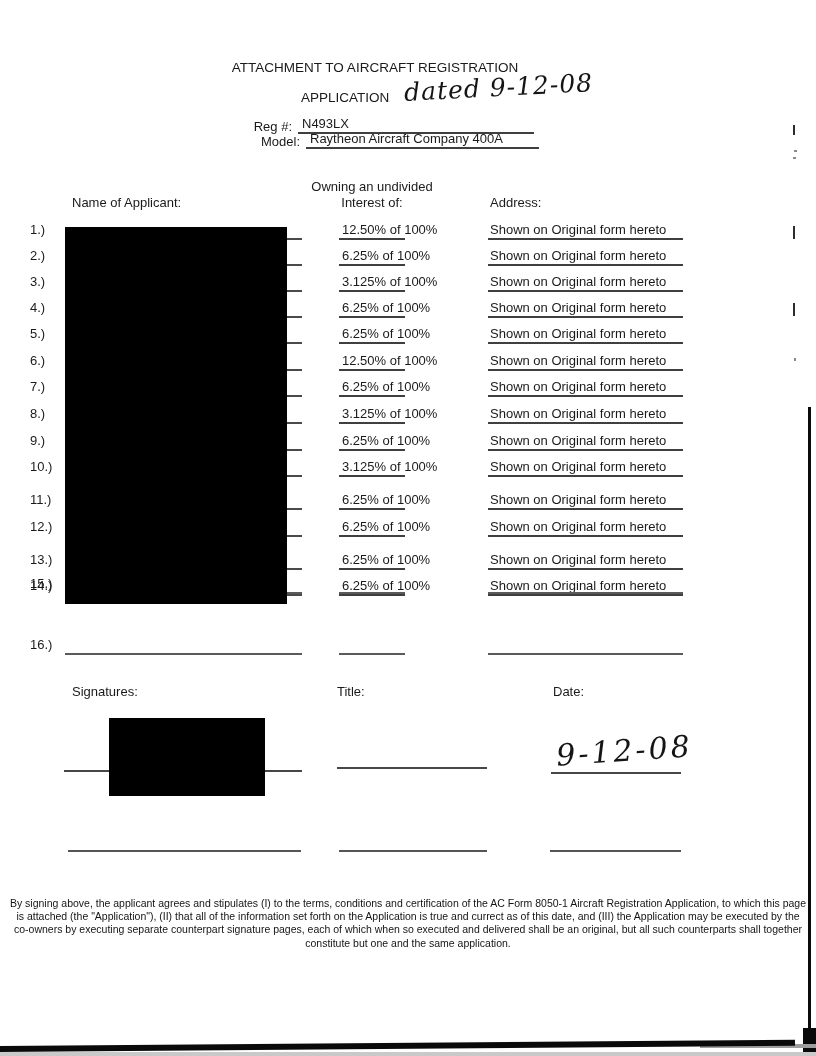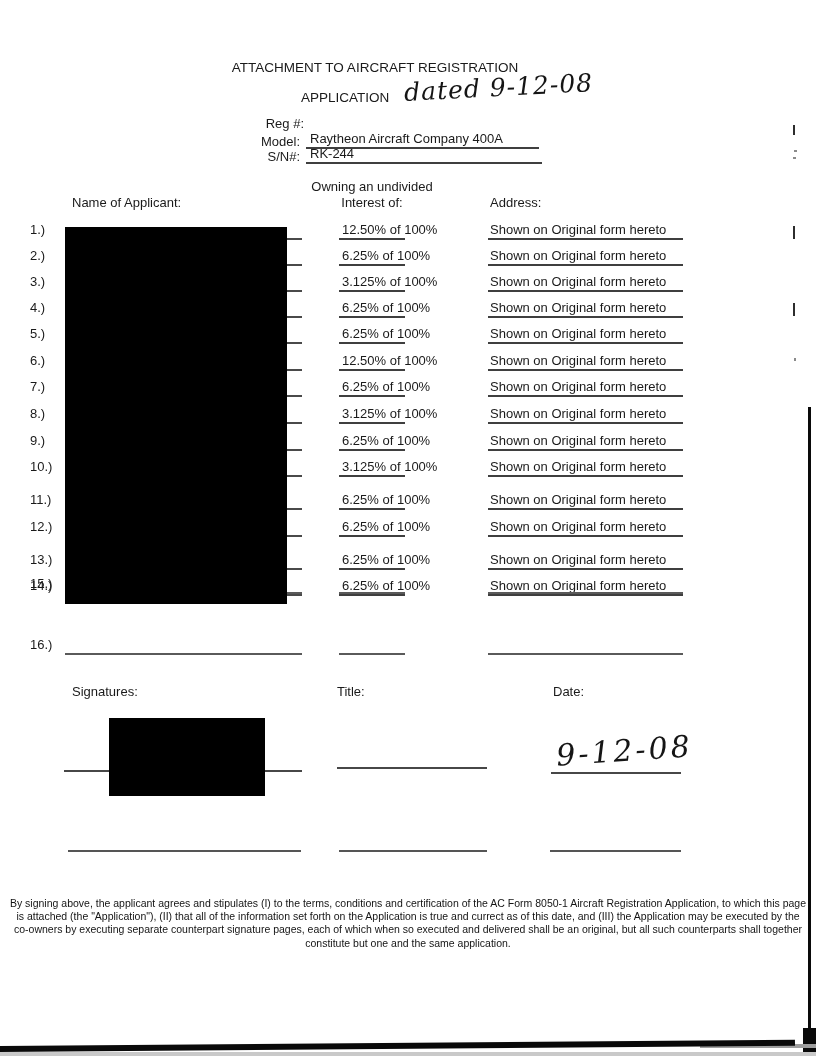--- a/index.html
+++ b/index.html
@@ -44,30 +44,27 @@
 <body>
 
 <div class="page">
 
   <div class="abs t135 b center" style="left:100px;top:60px;width:550px;">ATTACHMENT TO AIRCRAFT REGISTRATION</div>
   <div class="abs" style="left:301px;top:79px;white-space:nowrap;">
     <span class="t135 b">APPLICATION</span>
     <span class="hand hand-title" style="position:relative;top:-6px;margin-left:10px;">dated 9-12-08</span>
   </div>
 
-  <div class="abs t13 regline" style="left:252px;top:116px;">
+  <div class="abs t13 regline" style="left:240px;top:116px;">
     <span class="reglabel">Reg #:</span>
+    <span class="regvalue" style="width:230px;">N493LX</span>
   </div>
   <div class="abs t13 regline" style="left:248px;top:131px;">
     <span class="reglabel">Model:</span>
     <span class="regvalue" style="width:227px;">Raytheon Aircraft Company 400A</span>
-  </div>
-  <div class="abs t13 regline" style="left:248px;top:146px;">
-    <span class="reglabel">S/N#:</span>
-    <span class="regvalue" style="width:230px;">RK-244</span>
   </div>
 
   <div class="abs t13 b center" style="left:280px;top:179px;width:184px;">Owning an undivided</div>
   <div class="abs t13 b" style="left:72px;top:195px;">Name of Applicant:</div>
   <div class="abs t13 b center" style="left:280px;top:195px;width:184px;">Interest of:</div>
   <div class="abs t13 b" style="left:490px;top:195px;">Address:</div>
 
   <div class="row" style="top:222px">
     <span class="num b">1.)</span>
     <div class="nline"></div>

